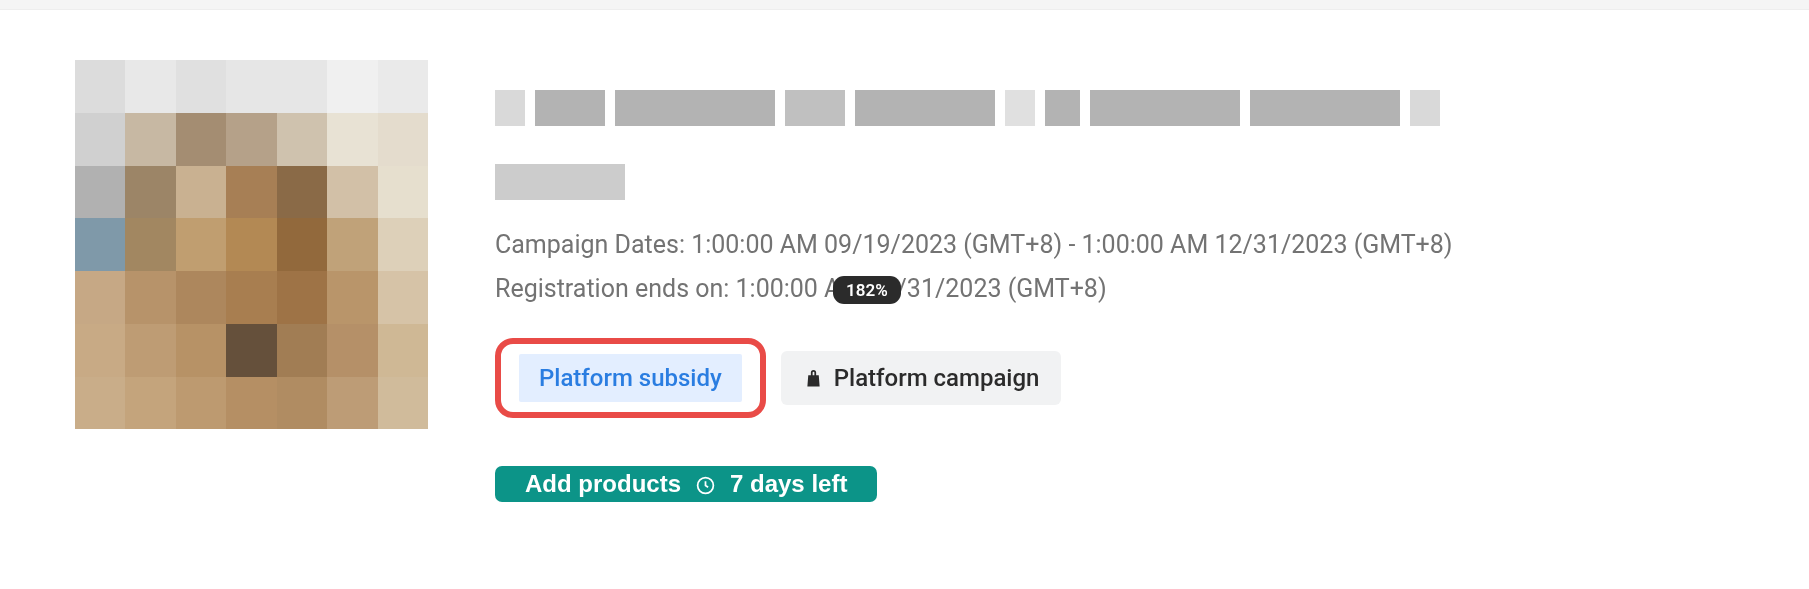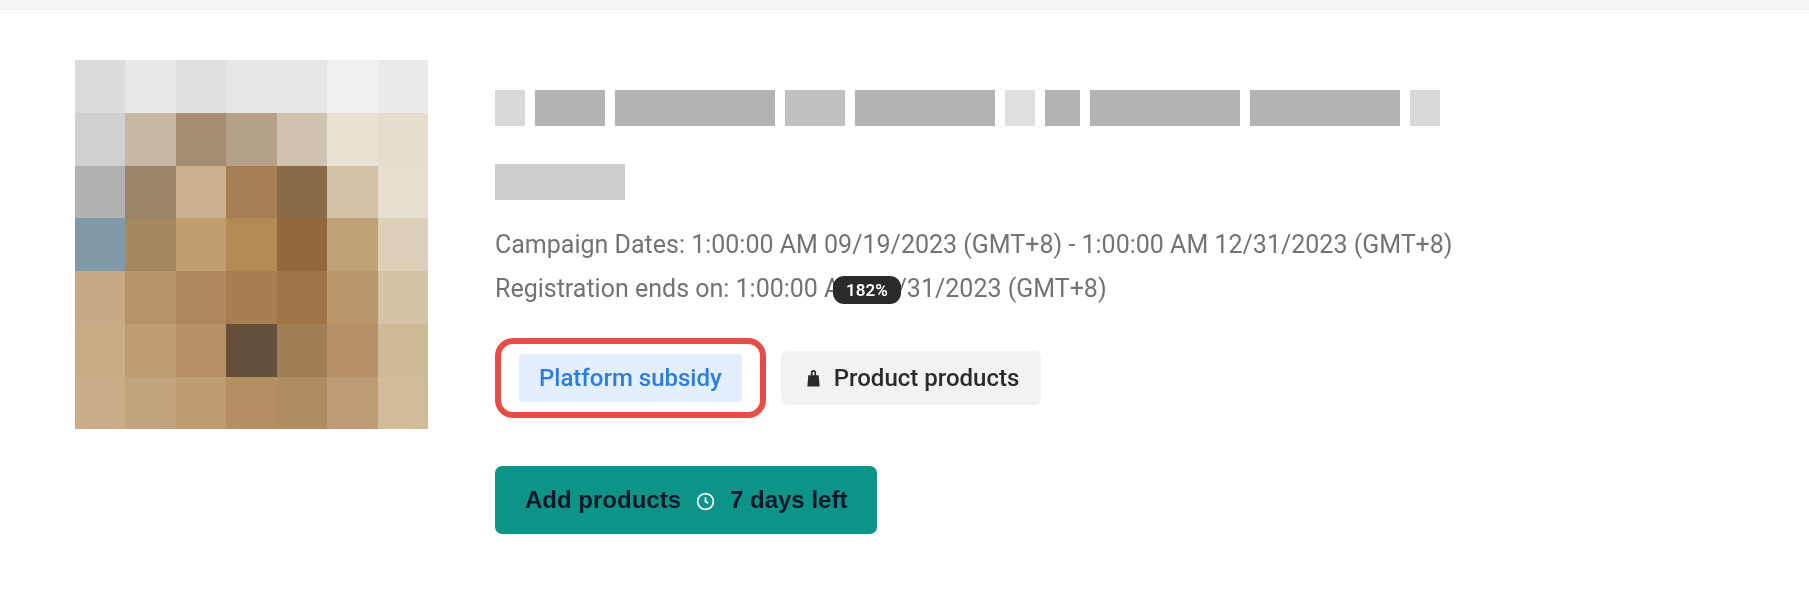--- a/index.html
+++ b/index.html
@@ -97,24 +97,24 @@
     .bag-icon {
       width: 21px;
       height: 21px;
       display: inline-block;
     }
     .action-row {
       margin-top: 48px;
     }
     .add-btn {
       background: #0c9488;
-      color: #0f172a;
+      color: #ffffff;
       font-size: 24px;
       font-weight: 600;
-      padding: 20px 30px;
+      padding: 4px 30px;
       border: none;
       border-radius: 7px;
       display: inline-flex;
       align-items: center;
       gap: 14px;
       cursor: pointer;
     }
     .clock-icon {
       width: 21px;
       height: 21px;
@@ -225,21 +225,21 @@
     <div class="tags-row">
       <div class="highlight-box">
         <span class="subsidy-tag">Platform subsidy</span>
       </div>
       <span class="campaign-tag">
         <span class="bag-icon">
           <svg viewBox="0 0 24 24" width="21" height="21" fill="#2b2b2b">
               <path d="M6 7h12l1 13H5L6 7zm3-3a3 3 0 016 0v3h-2V4a1 1 0 00-2 0v3H9V4z"></path>
             </svg>
         </span>
-        <span>Product products</span>
+        <span>Platform campaign</span>
       </span>
     </div>
 
     <div class="action-row">
       <button class="add-btn">
         <span>Add products</span>
         <span class="clock-icon">
           <svg viewBox="0 0 24 24" width="21" height="21" fill="none" stroke="#ffffff" stroke-width="2">
               <circle cx="12" cy="12" r="9"></circle>
               <path d="M12 7v5l3 2"></path>

